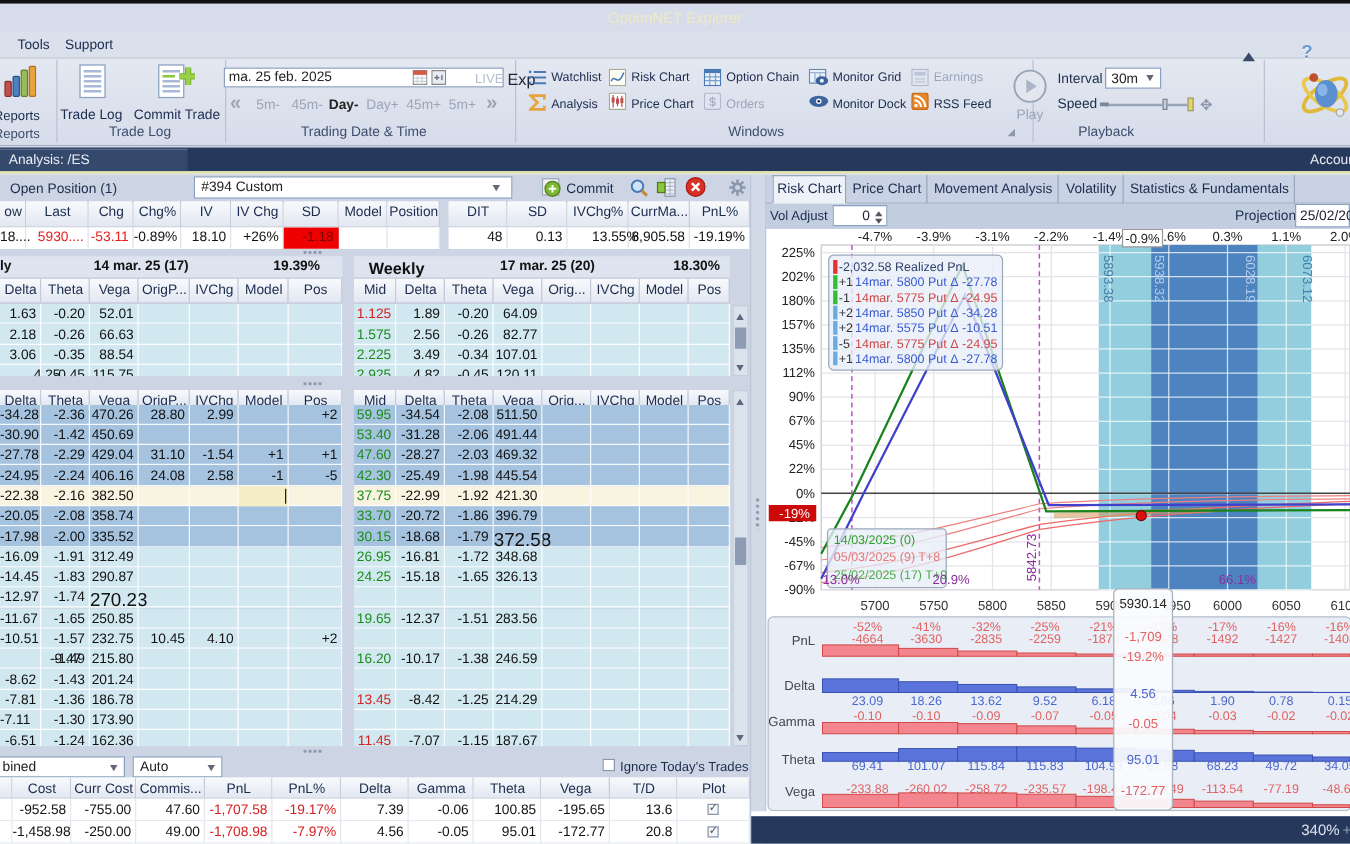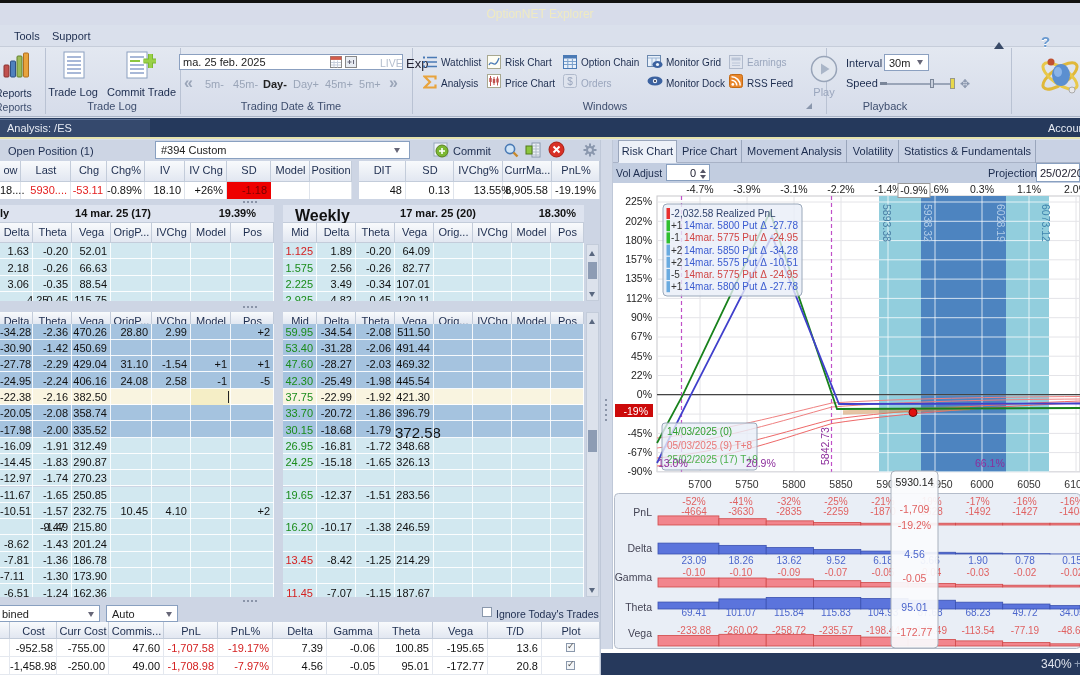--- a/index.html
+++ b/index.html
@@ -311,21 +311,21 @@
     <span style="position:absolute;left:107px;top:23px;width:45px;text-align:right;color:#111;font-size:11px;">13.55%</span>
     <span style="position:absolute;left:144px;top:23px;width:45px;text-align:right;color:#111;font-size:11px;">8,905.58</span>
     <span style="position:absolute;left:193px;top:23px;width:44px;text-align:right;color:#111;font-size:11px;">-19.19%</span>
   </div>
 <div class="abs" style="left:0;top:205px;width:600px;height:18px;">
     <div style="position:absolute;left:0;top:0;width:274px;height:18px;background:#dde3ef;border-bottom:1px solid #c3ccda;"></div>
     <div style="position:absolute;left:283px;top:0;width:301px;height:18px;background:#dde3ef;border-bottom:1px solid #c3ccda;"></div>
     <span style="position:absolute;left:0px;top:2px;width:12px;text-align:left;color:#111;font-size:11px;font-weight:bold;">ly</span>
     <span style="position:absolute;left:60px;top:2px;width:106px;text-align:center;color:#111;font-size:11px;font-weight:bold;">14 mar. 25 (17)</span>
     <span style="position:absolute;left:190px;top:2px;width:66px;text-align:right;color:#111;font-size:11px;font-weight:bold;">19.39%</span>
-    <span style="position:absolute;left:295px;top:2px;width:56px;text-align:left;color:#111;font-size:16px;font-weight:bold;">Weekly</span>
+    <span style="position:absolute;left:295px;top:2px;width:56px;text-align:left;color:#111;font-size:13px;font-weight:bold;">Weekly</span>
     <span style="position:absolute;left:385px;top:2px;width:106px;text-align:center;color:#111;font-size:11px;font-weight:bold;">17 mar. 25 (20)</span>
     <span style="position:absolute;left:515px;top:2px;width:61px;text-align:right;color:#111;font-size:11px;font-weight:bold;">18.30%</span>
   </div>
 <div class="abs" style="left:0;top:223px;width:274px;height:78px;overflow:hidden;">
     <div style="position:absolute;left:0px;top:0px;width:33px;height:20px;background:linear-gradient(#f8fafc,#e2e7f1);border-right:1px solid #c3ccda;border-bottom:1px solid #c3ccda;"></div>
     <span style="position:absolute;left:0px;top:3px;width:33px;text-align:center;color:#1c2c4e;font-size:11px;">Delta</span>
     <div style="position:absolute;left:33px;top:0px;width:39px;height:20px;background:linear-gradient(#f8fafc,#e2e7f1);border-right:1px solid #c3ccda;border-bottom:1px solid #c3ccda;"></div>
     <span style="position:absolute;left:33px;top:3px;width:39px;text-align:center;color:#1c2c4e;font-size:11px;">Theta</span>
     <div style="position:absolute;left:72px;top:0px;width:39px;height:20px;background:linear-gradient(#f8fafc,#e2e7f1);border-right:1px solid #c3ccda;border-bottom:1px solid #c3ccda;"></div>
     <span style="position:absolute;left:72px;top:3px;width:39px;text-align:center;color:#1c2c4e;font-size:11px;">Vega</span>
@@ -474,21 +474,21 @@
       <span style="position:absolute;left:0px;top:116.3px;width:29px;text-align:right;color:#111;font-size:11px;">-16.09</span>
       <span style="position:absolute;left:33px;top:116.3px;width:35px;text-align:right;color:#111;font-size:11px;">-1.91</span>
       <span style="position:absolute;left:72px;top:116.3px;width:35px;text-align:right;color:#111;font-size:11px;">312.49</span>
       <div style="position:absolute;left:0;top:130.4px;width:274px;height:16.3px;background:#d2e8f0;border-bottom:1px solid rgba(255,255,255,0.9);"></div>
       <span style="position:absolute;left:0px;top:132.6px;width:29px;text-align:right;color:#111;font-size:11px;">-14.45</span>
       <span style="position:absolute;left:33px;top:132.6px;width:35px;text-align:right;color:#111;font-size:11px;">-1.83</span>
       <span style="position:absolute;left:72px;top:132.6px;width:35px;text-align:right;color:#111;font-size:11px;">290.87</span>
       <div style="position:absolute;left:0;top:146.7px;width:274px;height:16.3px;background:#d2e8f0;border-bottom:1px solid rgba(255,255,255,0.9);"></div>
       <span style="position:absolute;left:0px;top:148.9px;width:29px;text-align:right;color:#111;font-size:11px;">-12.97</span>
       <span style="position:absolute;left:33px;top:148.9px;width:35px;text-align:right;color:#111;font-size:11px;">-1.74</span>
-      <span style="position:absolute;left:72px;top:148.9px;width:35px;text-align:right;color:#111;font-size:11px;">270.23</span>
+      <span style="position:absolute;left:72px;top:148.9px;width:35px;text-align:right;color:#111;font-size:15px;">270.23</span>
       <div style="position:absolute;left:0;top:163.0px;width:274px;height:16.3px;background:#d2e8f0;border-bottom:1px solid rgba(255,255,255,0.9);"></div>
       <span style="position:absolute;left:0px;top:165.20000000000002px;width:29px;text-align:right;color:#111;font-size:11px;">-11.67</span>
       <span style="position:absolute;left:33px;top:165.20000000000002px;width:35px;text-align:right;color:#111;font-size:11px;">-1.65</span>
       <span style="position:absolute;left:72px;top:165.20000000000002px;width:35px;text-align:right;color:#111;font-size:11px;">250.85</span>
       <div style="position:absolute;left:0;top:179.3px;width:274px;height:16.3px;background:#d2e8f0;border-bottom:1px solid rgba(255,255,255,0.9);"></div>
       <span style="position:absolute;left:0px;top:181.50000000000003px;width:29px;text-align:right;color:#111;font-size:11px;">-10.51</span>
       <span style="position:absolute;left:33px;top:181.50000000000003px;width:35px;text-align:right;color:#111;font-size:11px;">-1.57</span>
       <span style="position:absolute;left:72px;top:181.50000000000003px;width:35px;text-align:right;color:#111;font-size:11px;">232.75</span>
       <span style="position:absolute;left:111px;top:181.50000000000003px;width:37px;text-align:right;color:#111;font-size:11px;">10.45</span>
       <span style="position:absolute;left:152px;top:181.50000000000003px;width:35px;text-align:right;color:#111;font-size:11px;">4.10</span>

